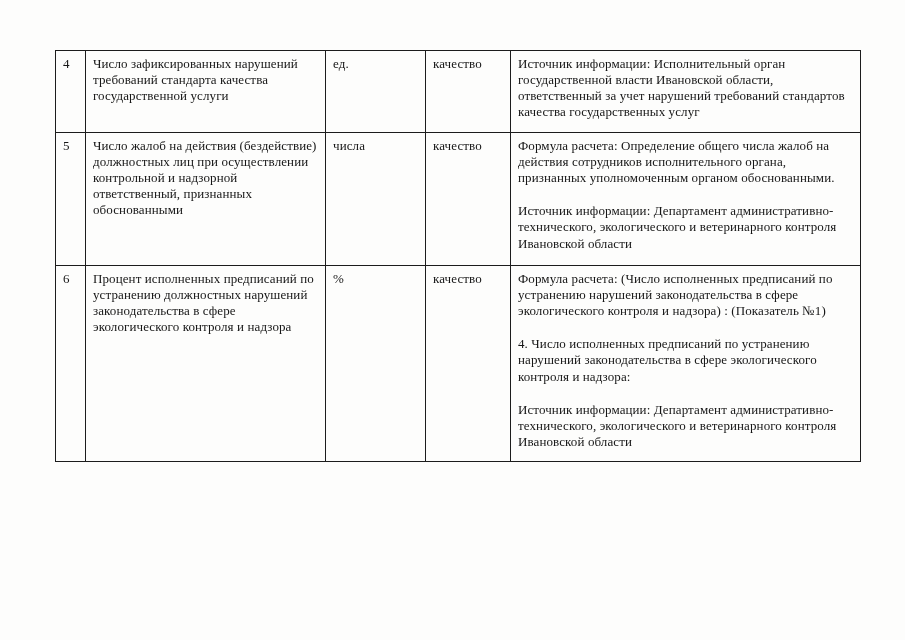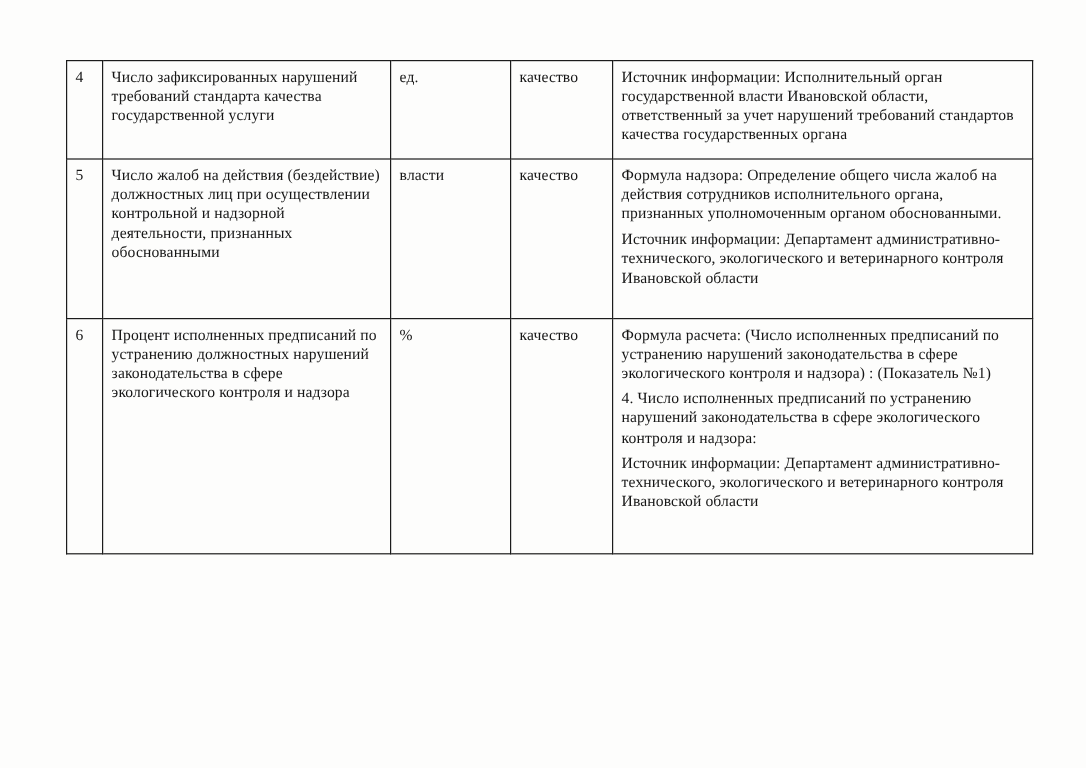--- a/index.html
+++ b/index.html
@@ -33,51 +33,51 @@
     letter-spacing: 0.1px;
   }
   td.c-num  { padding-left: 6px; }
   td.c-name { }
   td.c-unit { }
   td.c-type { }
   td.c-info { }
   tr.r4 { height: 82px; }
   tr.r5 { height: 133px; }
   tr.r6 { height: 196px; }
-  .para + .para { margin-top: 5px; }
+  .para + .para { margin-top: 17px; }
 </style>
 </head>
 <body>
 
 <div class="page">
   <table class="doc-table">
     <colgroup>
       <col style="width:30px">
       <col style="width:240px">
       <col style="width:100px">
       <col style="width:85px">
       <col style="width:350px">
     </colgroup>
     <tbody>
       <tr class="r4">
         <td class="c-num">4</td>
         <td class="c-name">Число зафиксированных нарушений требований стандарта качества государственной услуги</td>
         <td class="c-unit">ед.</td>
         <td class="c-type">качество</td>
         <td class="c-info">
-          <div class="para">Источник информации: Исполнительный орган государственной власти Ивановской области, ответственный за учет нарушений требований стандартов качества государственных органа</div>
+          <div class="para">Источник информации: Исполнительный орган государственной власти Ивановской области, ответственный за учет нарушений требований стандартов качества государственных услуг</div>
         </td>
       </tr>
       <tr class="r5">
         <td class="c-num">5</td>
-        <td class="c-name">Число жалоб на действия (бездействие) должностных лиц при осуществлении контрольной и надзорной деятельности, признанных обоснованными</td>
-        <td class="c-unit">власти</td>
+        <td class="c-name">Число жалоб на действия (бездействие) должностных лиц при осуществлении контрольной и надзорной ответственный, признанных обоснованными</td>
+        <td class="c-unit">числа</td>
         <td class="c-type">качество</td>
         <td class="c-info">
-          <div class="para">Формула надзора: Определение общего числа жалоб на действия сотрудников исполнительного органа, признанных уполномоченным органом обоснованными.</div>
+          <div class="para">Формула расчета: Определение общего числа жалоб на действия сотрудников исполнительного органа, признанных уполномоченным органом обоснованными.</div>
           <div class="para">Источник информации: Департамент административно-технического, экологического и ветеринарного контроля Ивановской области</div>
         </td>
       </tr>
       <tr class="r6">
         <td class="c-num">6</td>
         <td class="c-name">Процент исполненных предписаний по устранению должностных нарушений законодательства в сфере экологического контроля и надзора</td>
         <td class="c-unit">%</td>
         <td class="c-type">качество</td>
         <td class="c-info">
           <div class="para">Формула расчета: (Число исполненных предписаний по устранению нарушений законодательства в сфере экологического контроля и надзора) : (Показатель №1)</div>

